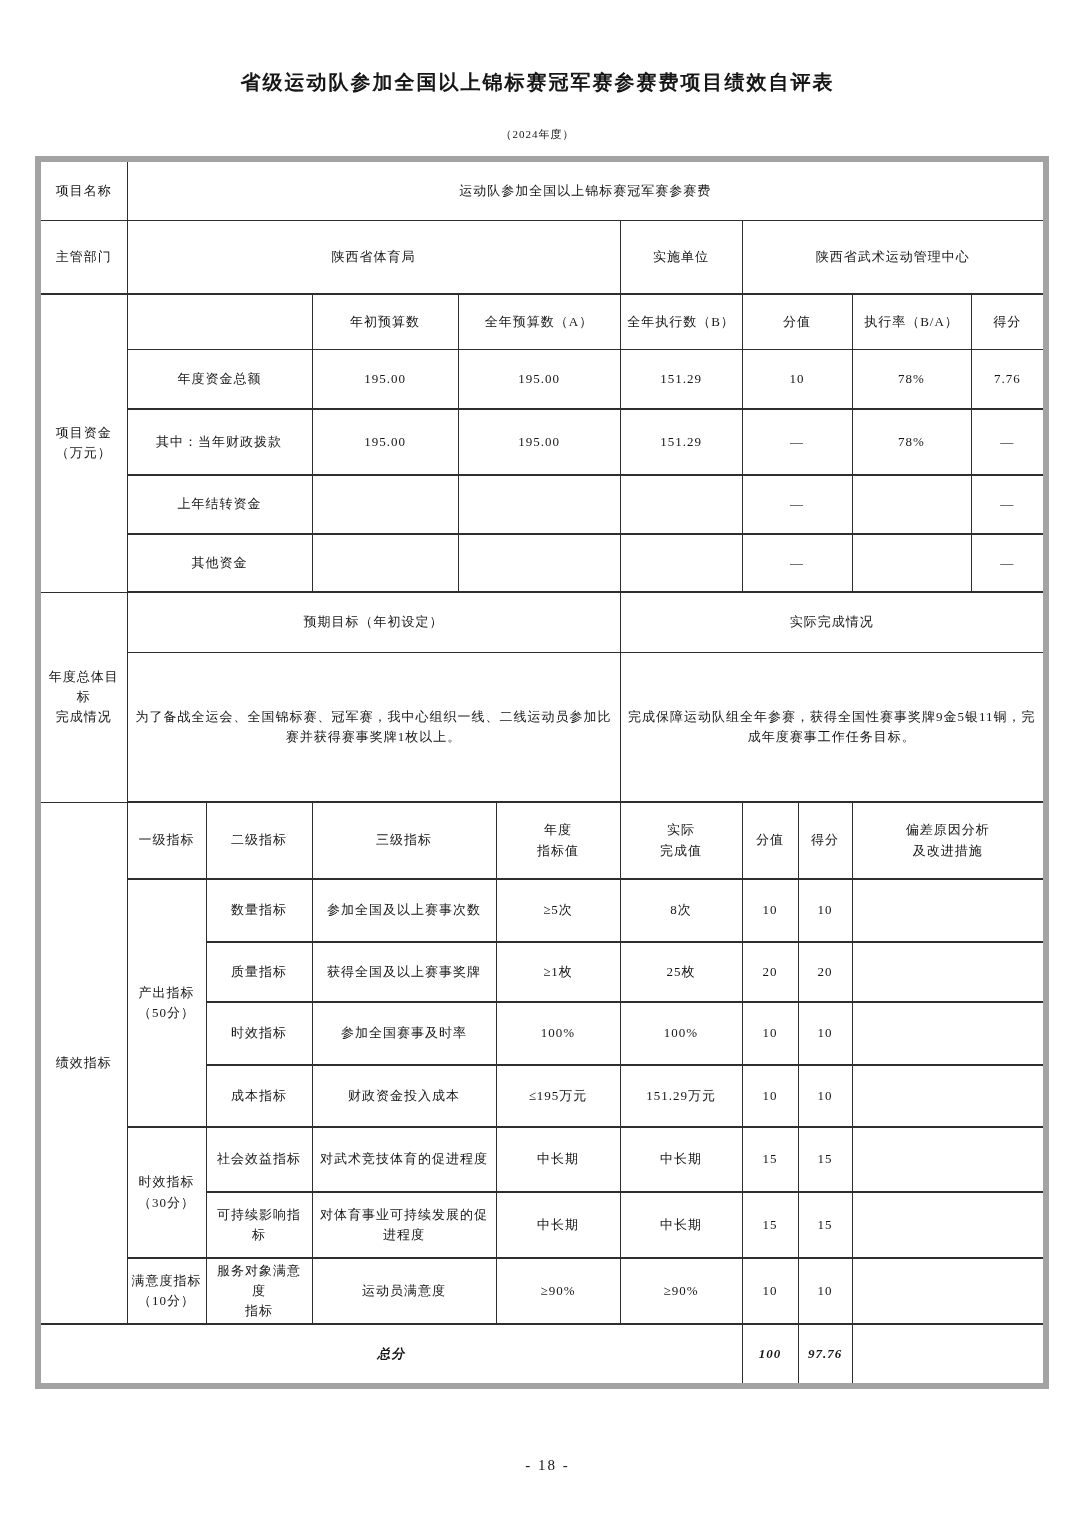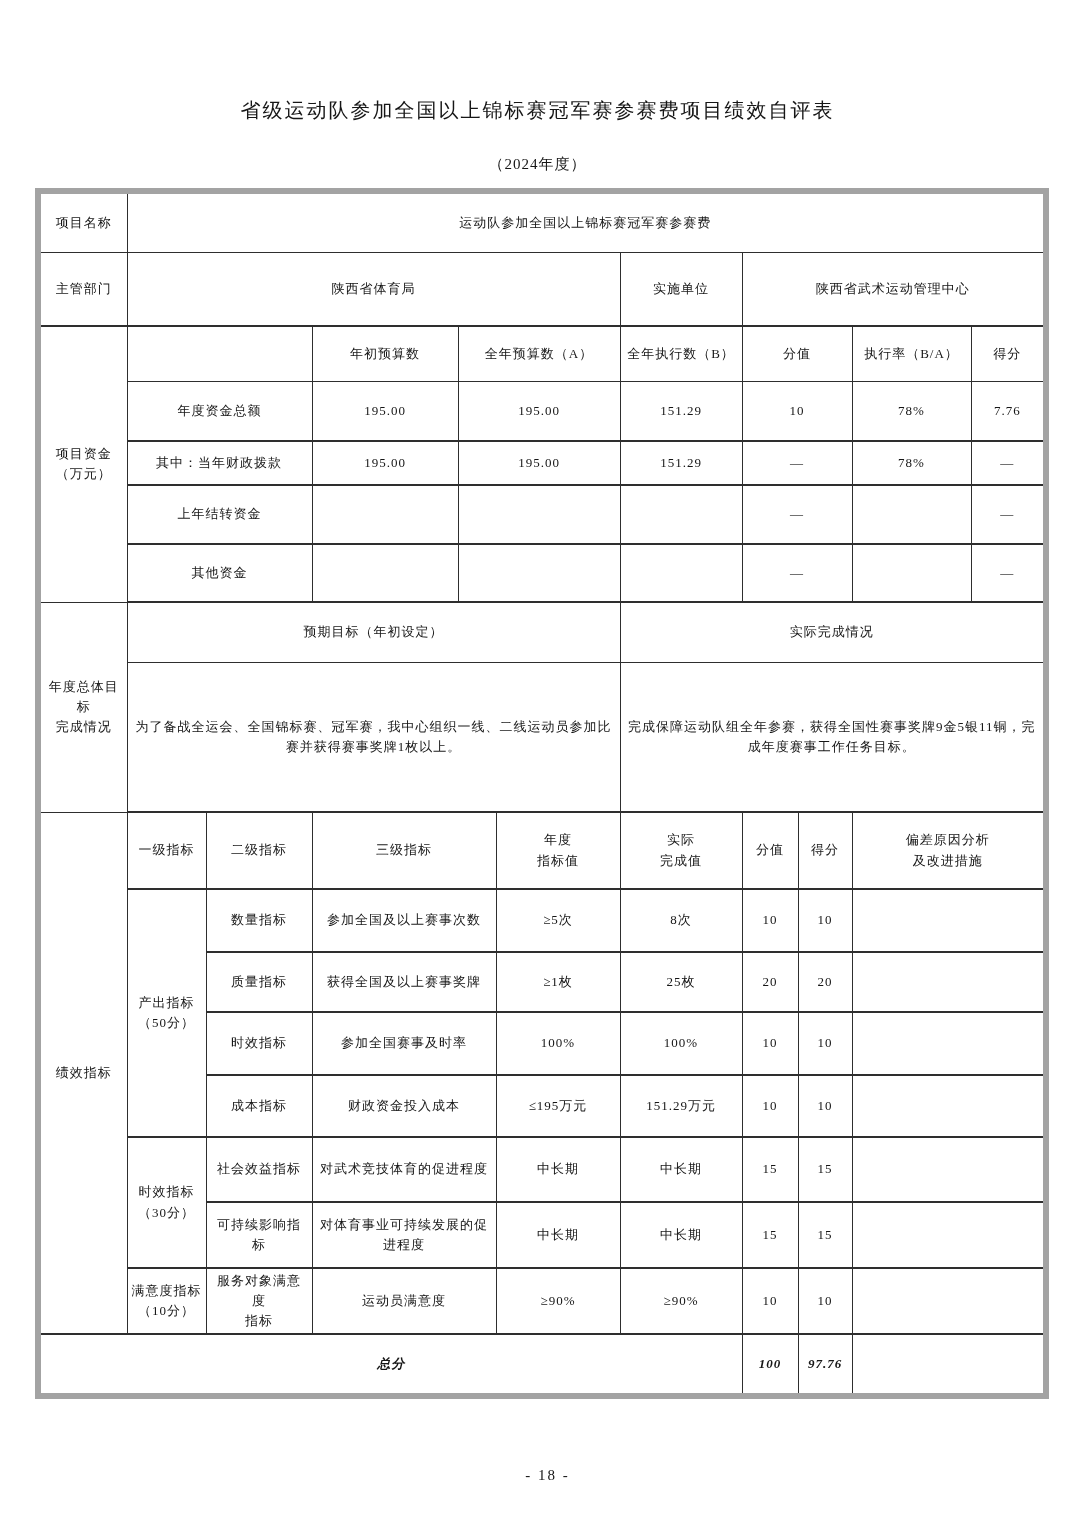--- a/index.html
+++ b/index.html
@@ -12,31 +12,31 @@
     width: 1075px;
     height: 1519px;
     margin: 0 auto;
     background: #ffffff;
     color: #161616;
     font-family: "Liberation Serif", "DejaVu Serif", serif;
     overflow: hidden;
   }
   .doc-title {
     margin: 0;
-    padding-top: 98px;
+    padding-top: 70px;
     text-align: center;
     font-size: 20px;
-    font-weight: 400;
+    font-weight: 700;
     letter-spacing: 2px;
     line-height: 1.2;
   }
   .doc-subtitle {
     margin-top: 33px;
     text-align: center;
-    font-size: 15px;
+    font-size: 11px;
     letter-spacing: 1px;
   }
   table.eval {
     margin-left: 35px;
     margin-top: 14px;
     width: 1008px;
     border-collapse: collapse;
     table-layout: fixed;
     border: 6px solid #a3a3a3;
   }
@@ -124,21 +124,21 @@
     <tr style="height:60px" class="hb">
       <td colspan="2" class="left pl6">年度资金总额</td>
       <td>195.00</td>
       <td colspan="2">195.00</td>
       <td>151.29</td>
       <td colspan="2">10</td>
       <td>78%</td>
       <td>7.76</td>
     </tr>
 
-    <tr style="height:44px" class="hb">
+    <tr style="height:66px" class="hb">
       <td colspan="2" class="left" style="padding-left:3px">其中：当年财政拨款</td>
       <td>195.00</td>
       <td colspan="2">195.00</td>
       <td>151.29</td>
       <td colspan="2">—</td>
       <td>78%</td>
       <td>—</td>
     </tr>
 
     <tr style="height:59px" class="hb">

